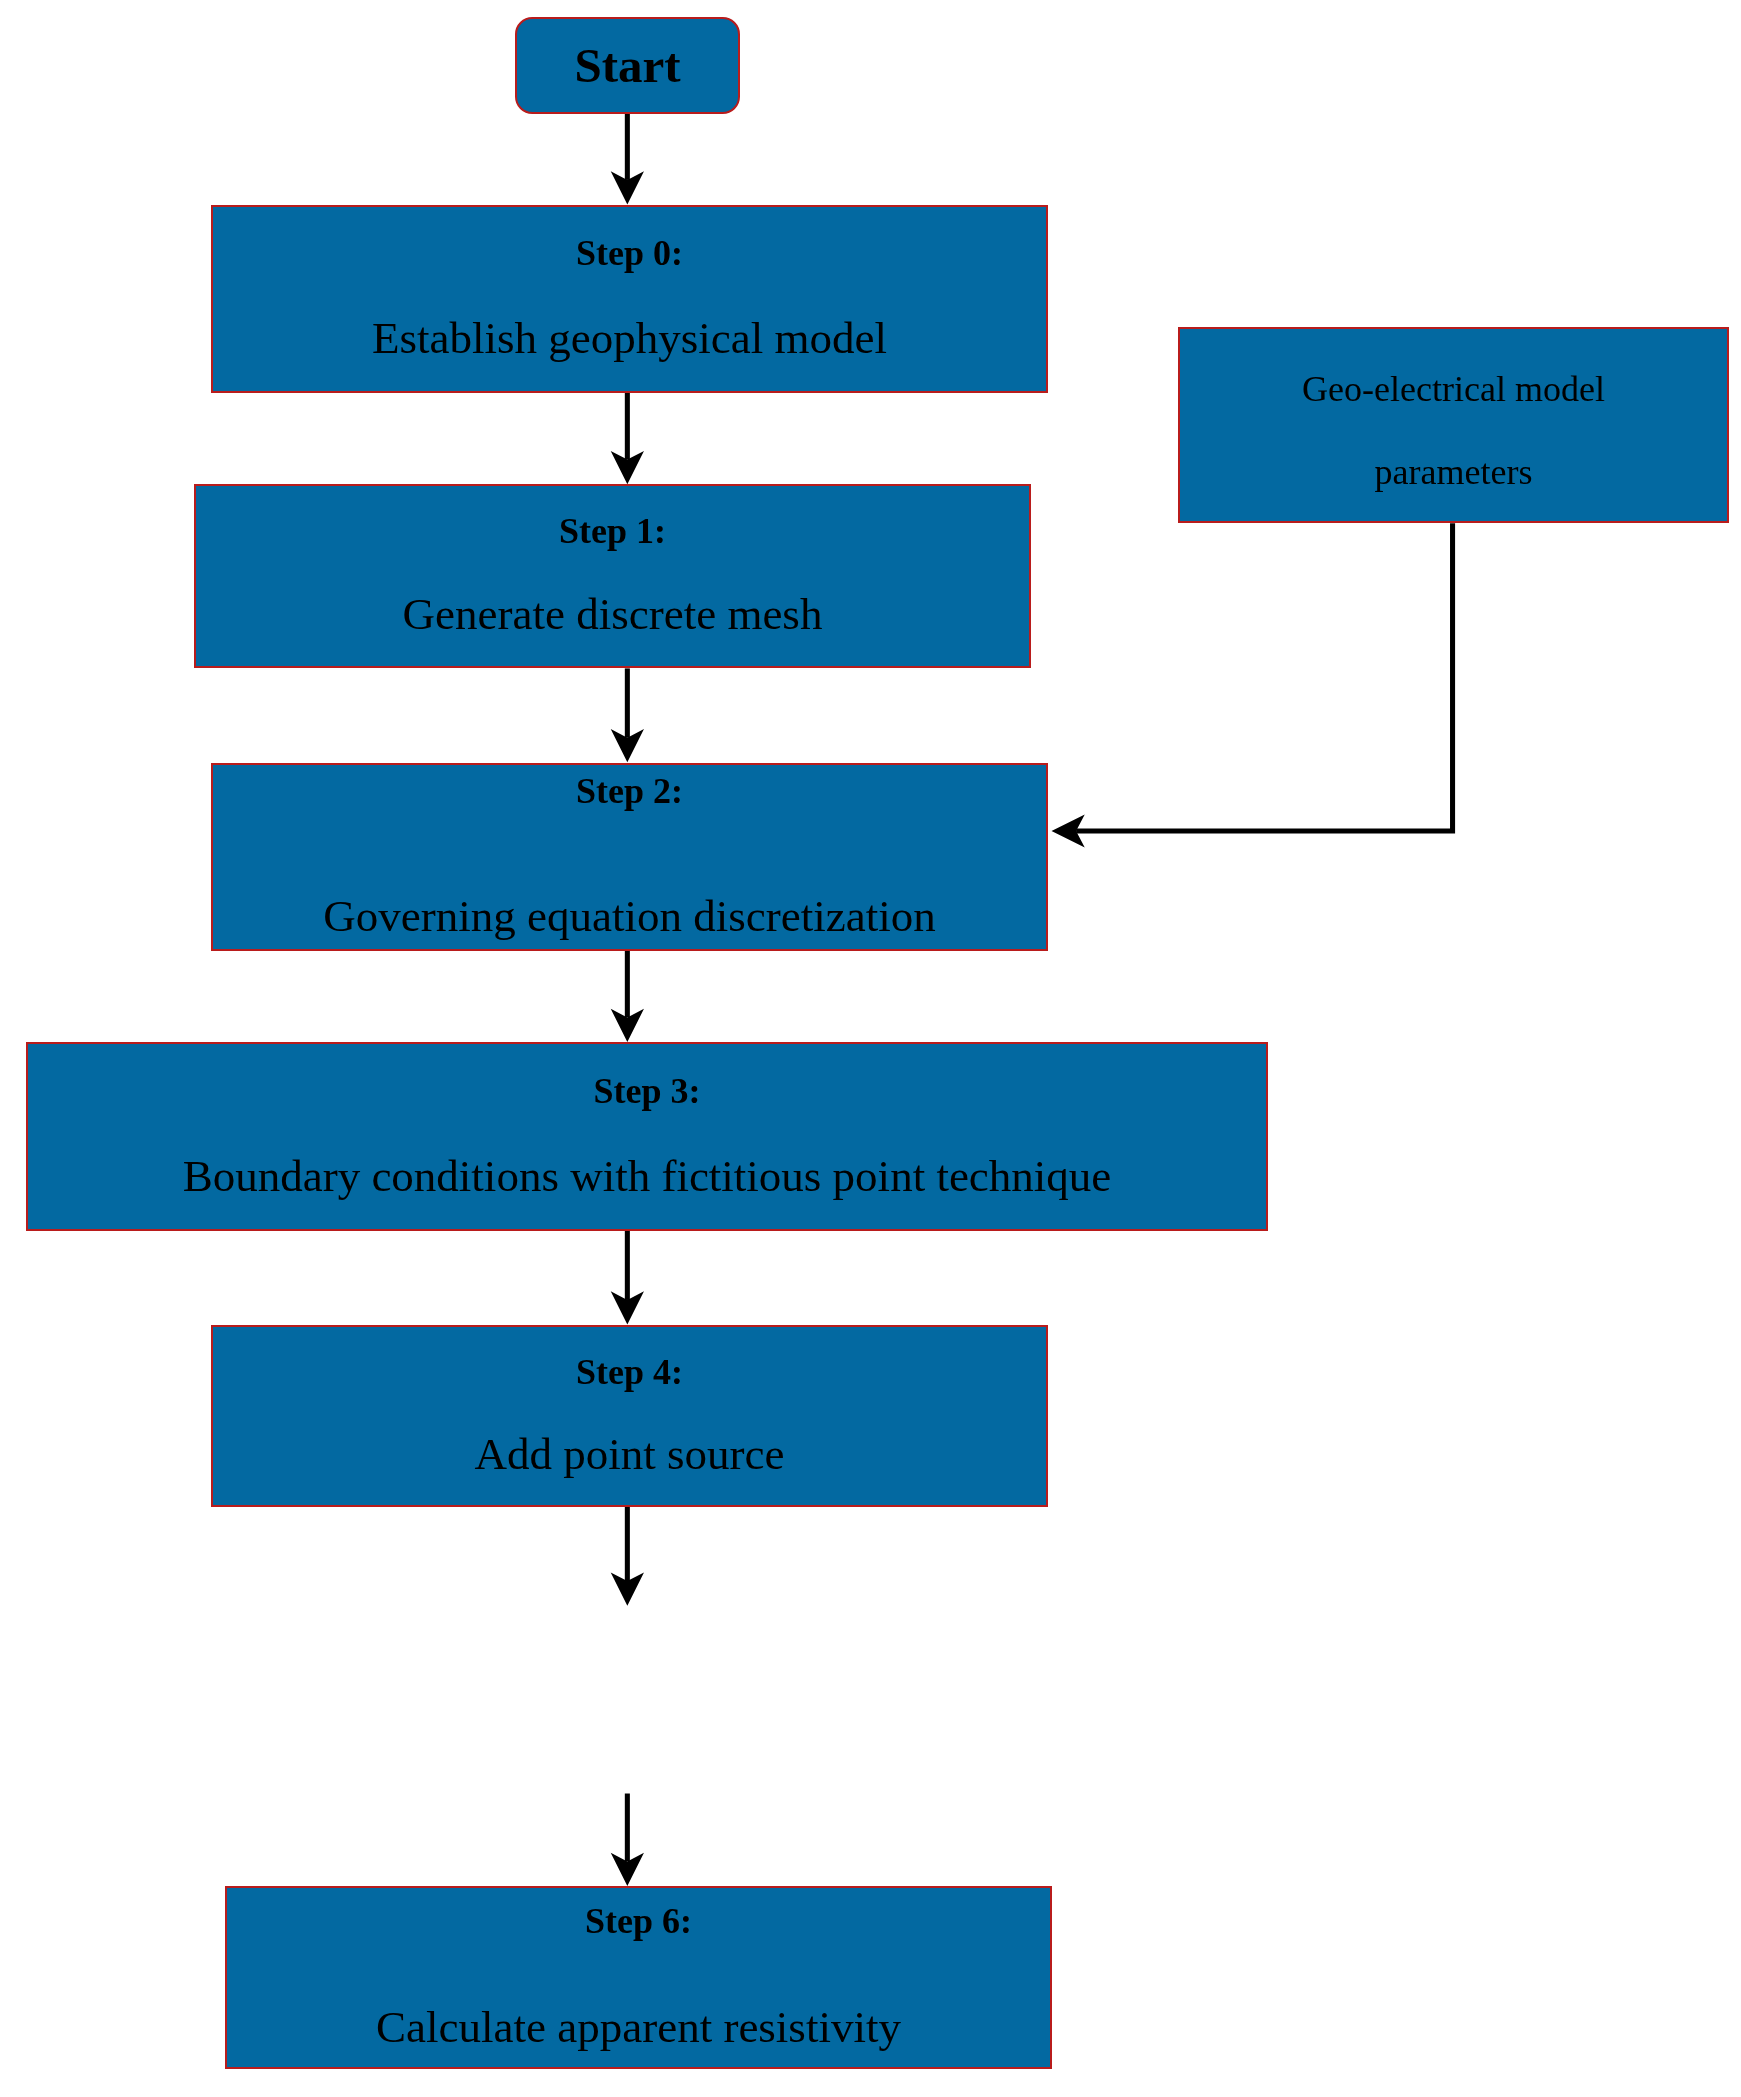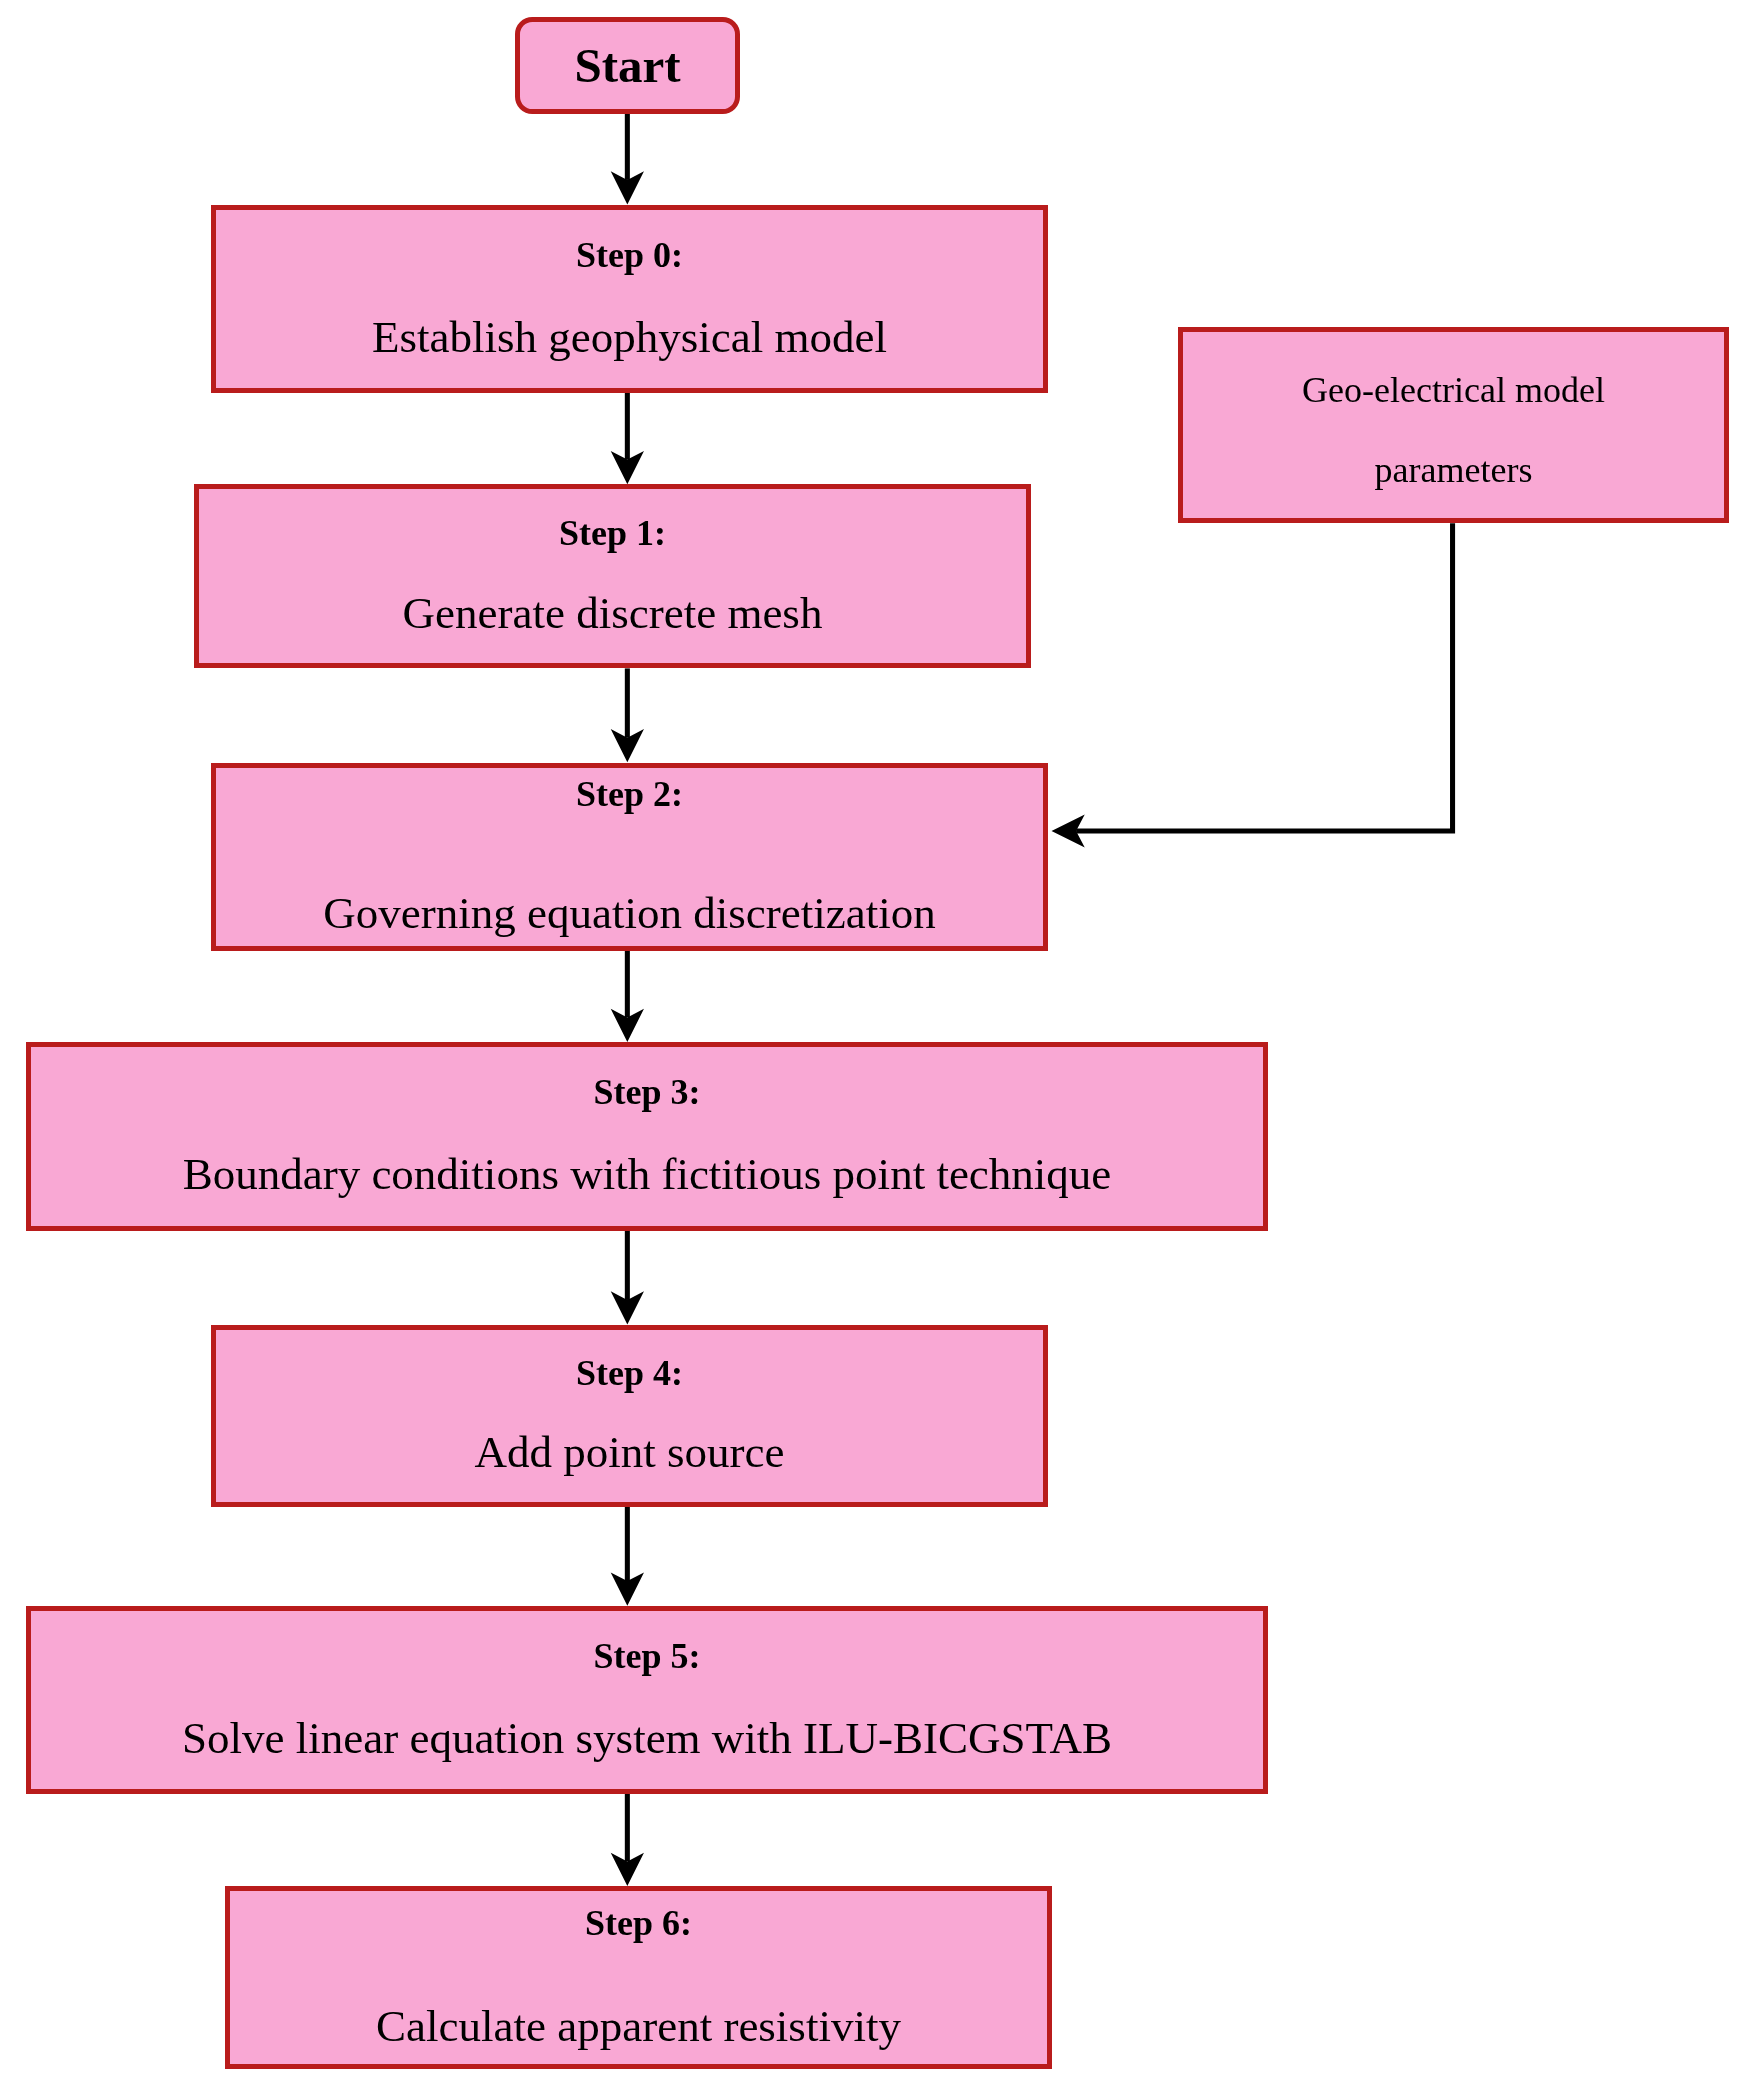--- a/index.html
+++ b/index.html
@@ -12,22 +12,22 @@
     width: 1741px;
     height: 2097px;
     background: #ffffff;
     font-family: "Liberation Serif", "DejaVu Serif", serif;
     color: #000000;
     overflow: hidden;
   }
   .node {
     position: absolute;
     box-sizing: border-box;
-    border: 5px solid #b91c1c;
-    background: #f9a8d4;
+    border: 2px solid #b91c1c;
+    background: #0369a1;
     display: flex;
     flex-direction: column;
     justify-content: space-around;
     align-items: center;
     text-align: center;
     padding: 7.2px 10px;
   }
   .node .title {
     font-weight: bold;
     font-size: 36px;
@@ -155,24 +155,20 @@
   <div class="node" id="node-step3">
     <span class="title">Step 3:</span>
     <span class="body">Boundary conditions with fictitious point technique</span>
   </div>
 
   <div class="node" id="node-step4">
     <span class="title">Step 4:</span>
     <span class="body">Add point source</span>
   </div>
 
-  <div class="node" id="node-step5">
-    <span class="title">Step 5:</span>
-    <span class="body">Solve linear equation system with ILU-BICGSTAB</span>
-  </div>
 
   <div class="node" id="node-step6">
     <span class="title">Step 6:</span>
     <span class="body">Calculate apparent resistivity</span>
   </div>
 
   <div class="node" id="node-geo">
     <span class="body">Geo-electrical model</span>
     <span class="body">parameters</span>
   </div>

